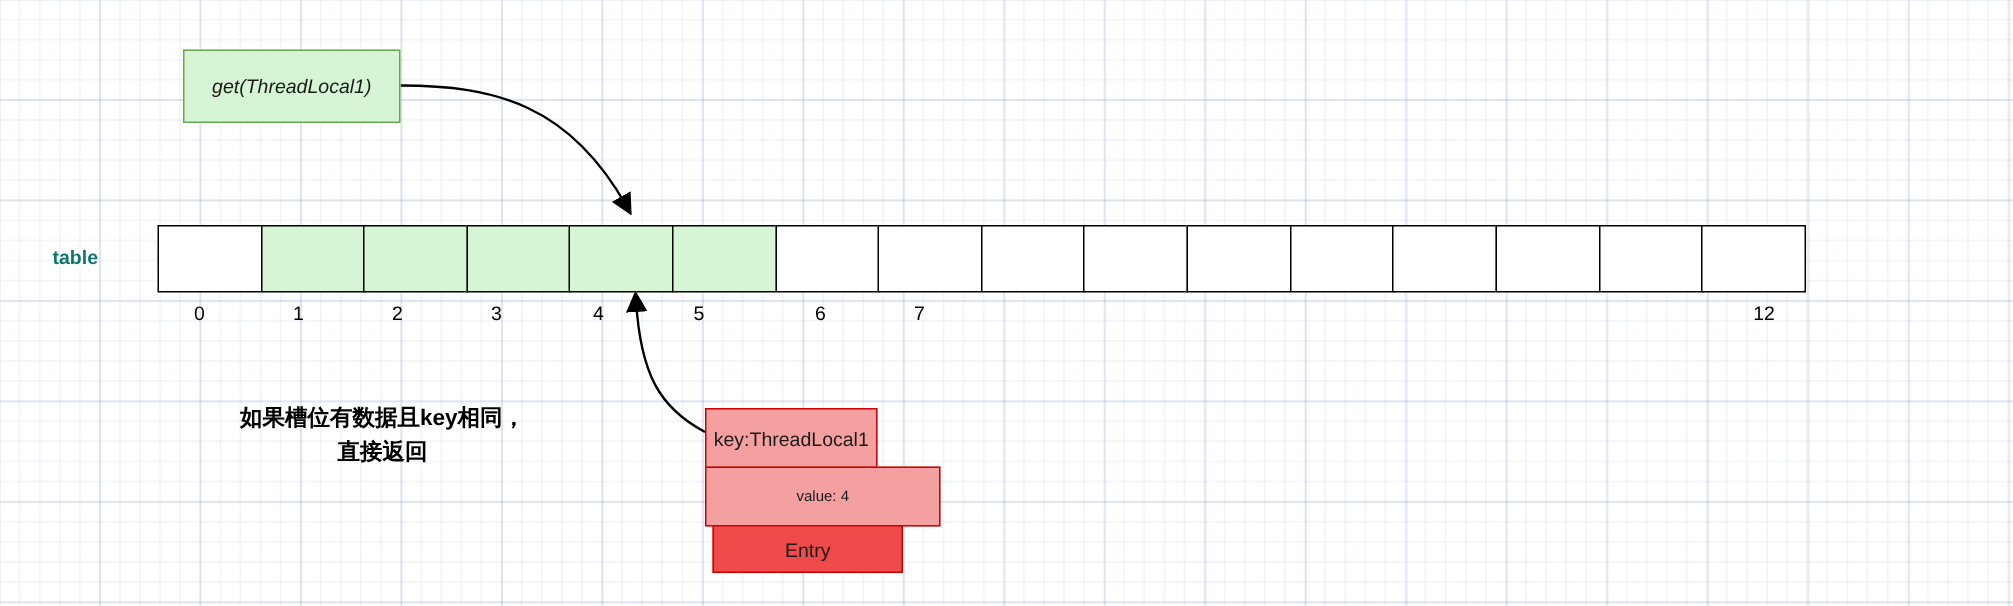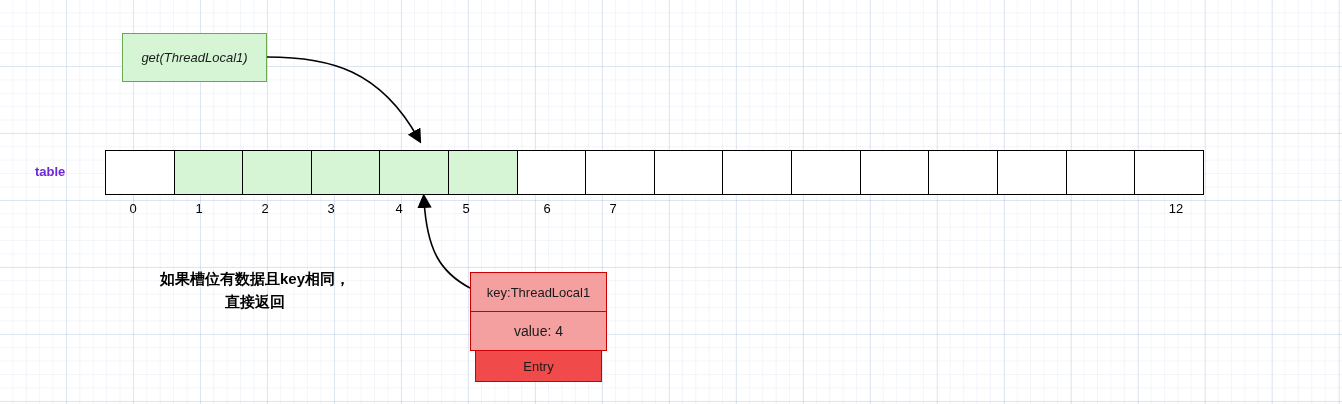--- a/index.html
+++ b/index.html
@@ -35,21 +35,21 @@
   #get-call {
     left:122px; top:33px; width:145px; height:49px;
     background:#d5f5d5; border:1.4px solid #6aa84f;
     font-size:13px;
     font-style:italic;
   }
 
   
   #table-label {
     left:35px; top:160px; width:60px; height:22px;
-    font-size:13px; font-weight:bold; color:#6d28d9;
+    font-size:13px; font-weight:bold; color:#0f766e;
     justify-content:flex-start;
   }
 
   
   #slots {
     position:absolute; left:105px; top:150px;
     display:flex;
   }
   .slot {
     width:70px; height:45px;
@@ -70,28 +70,28 @@
 
   
   #note {
     left:110px; top:268px; width:290px;
     font-size:15px; font-weight:bold; color:#000;
     display:block; text-align:center; line-height:1.5;
   }
 
   
   #entry-key {
-    left:470px; top:272px; width:137px; height:40px;
+    left:470px; top:272px; width:115px; height:40px;
     background:#f4a0a0; border:1.4px solid #cc0000;
     font-size:13px;
   }
   #entry-value {
-    left:470px; top:311px; width:137px; height:40px;
+    left:470px; top:311px; width:157px; height:40px;
     background:#f4a0a0; border:1.4px solid #cc0000;
-    font-size:14px;
+    font-size:10px;
   }
   #entry-label {
     left:475px; top:350px; width:127px; height:32px;
     background:#f04a4a; border:1.4px solid #cc0000;
     font-size:13px;
   }
 </style>
 </head>
 <body>
 

